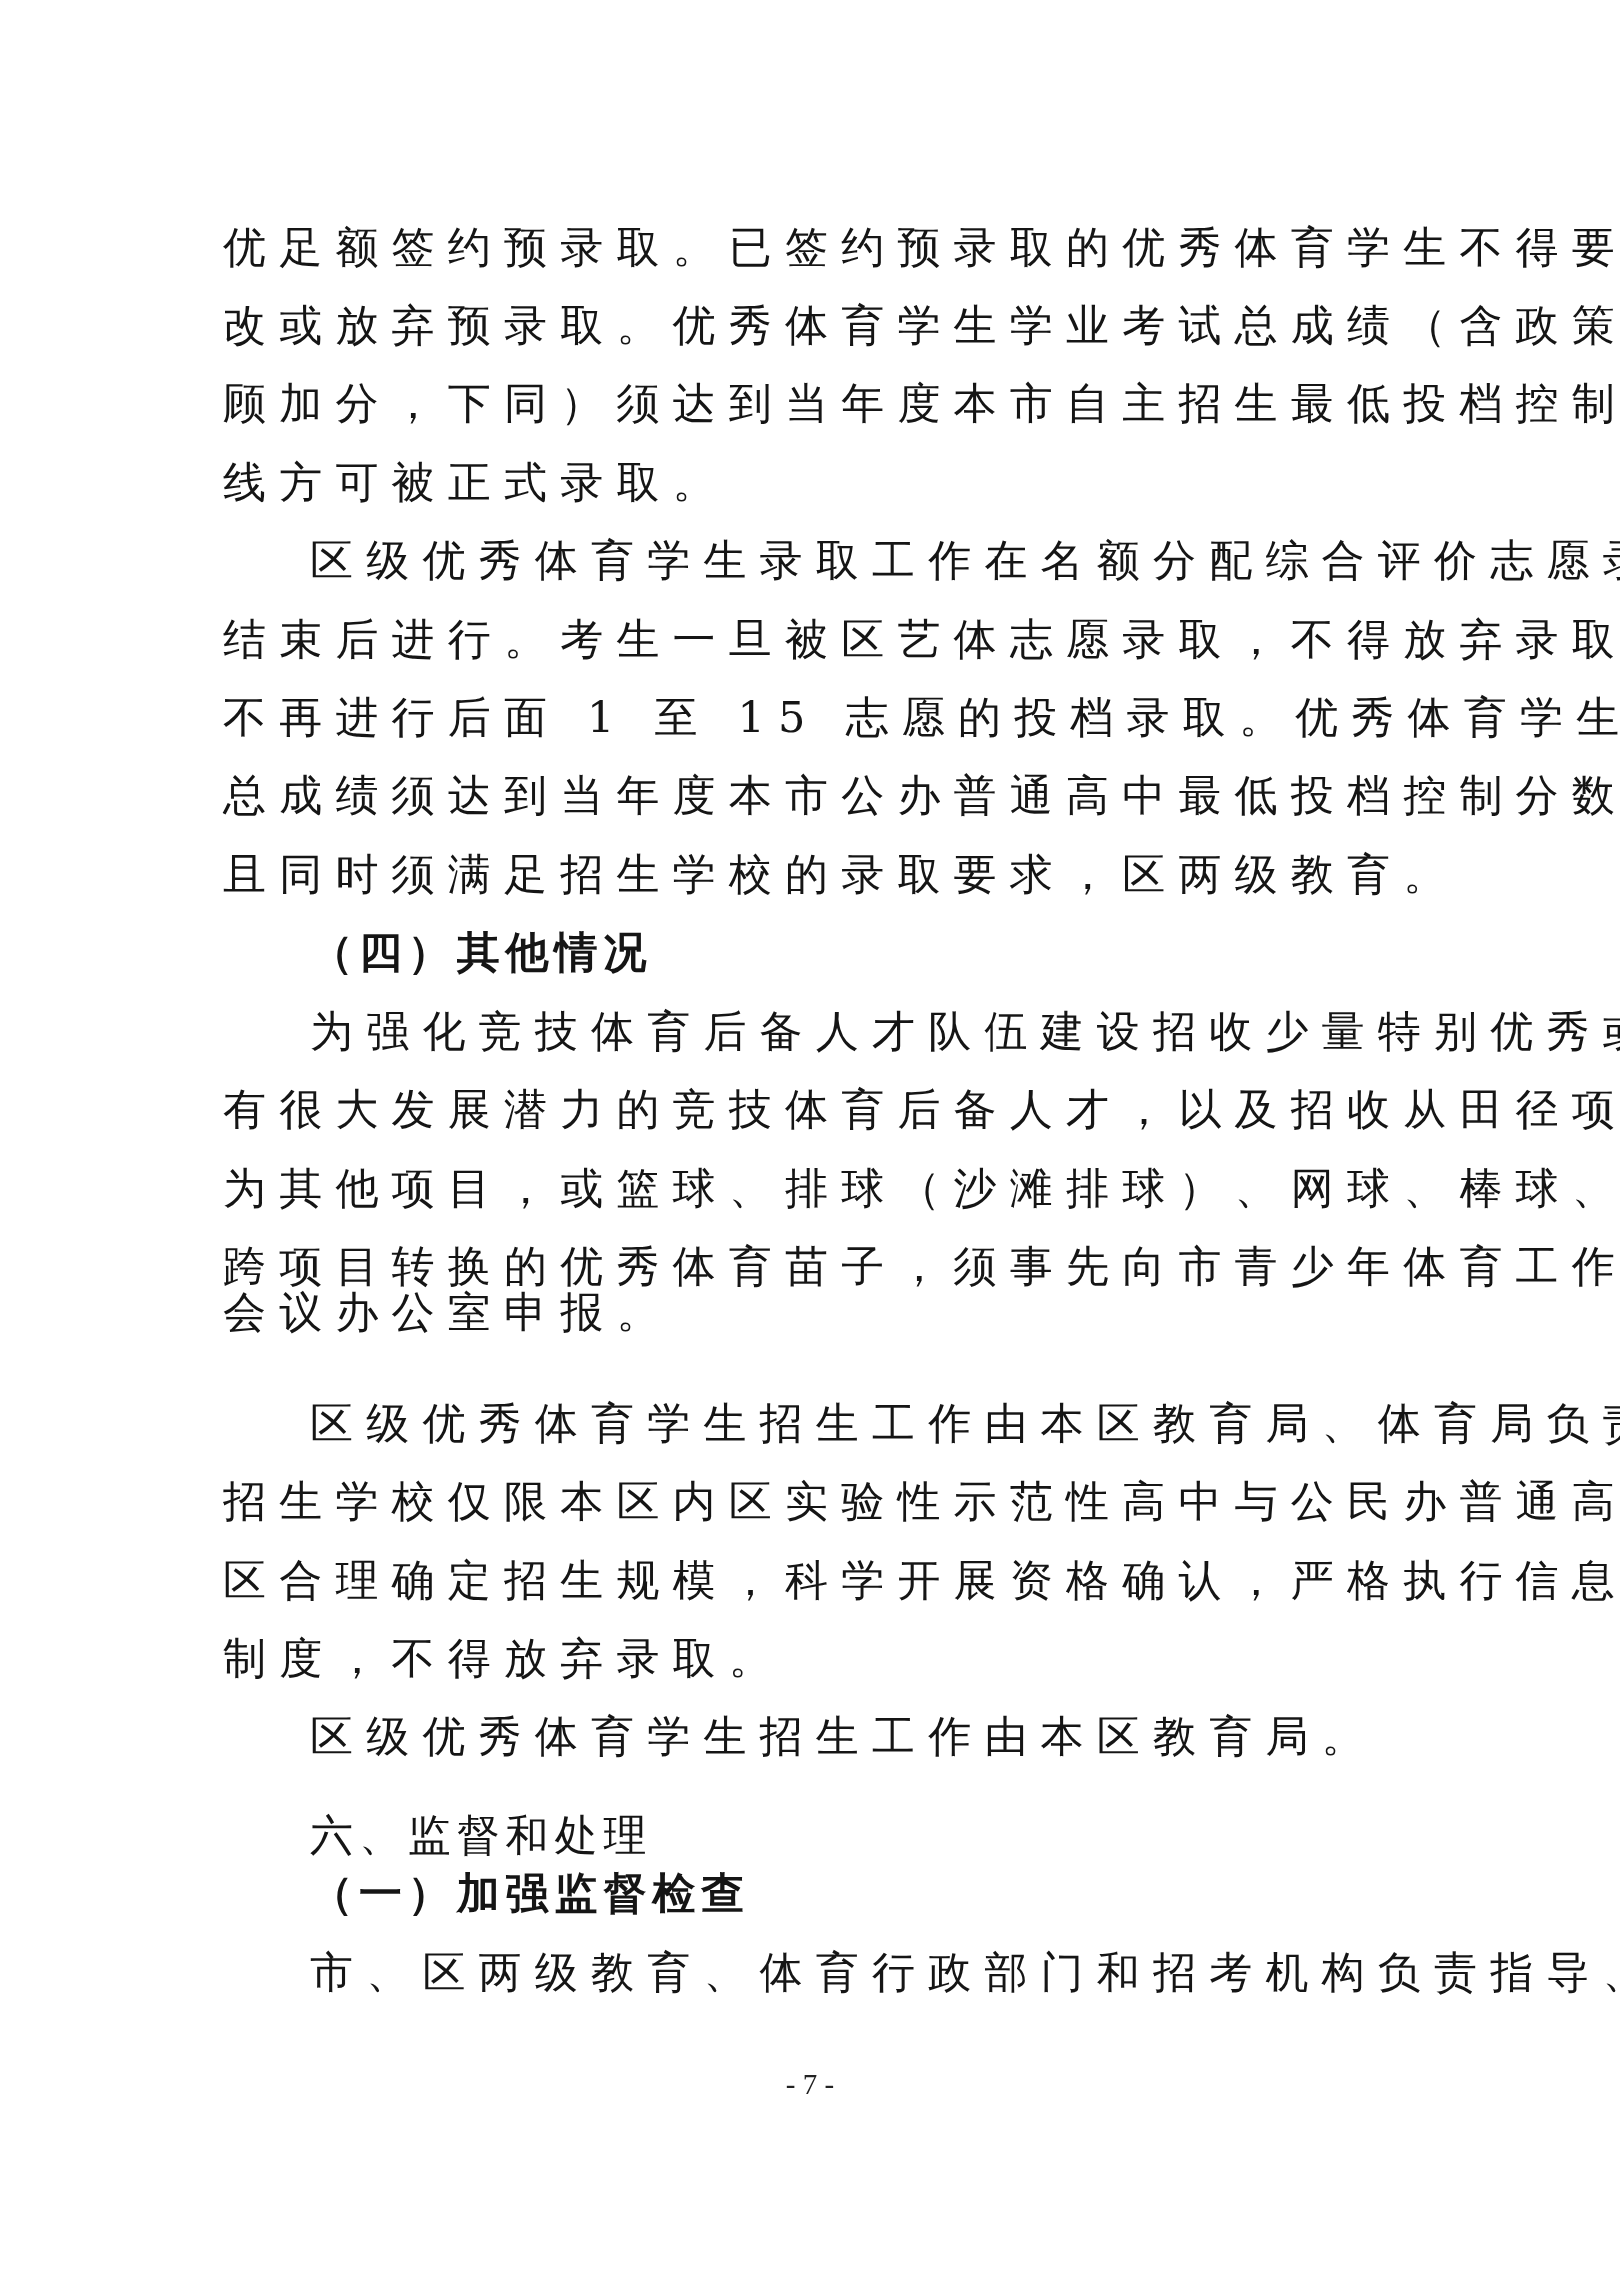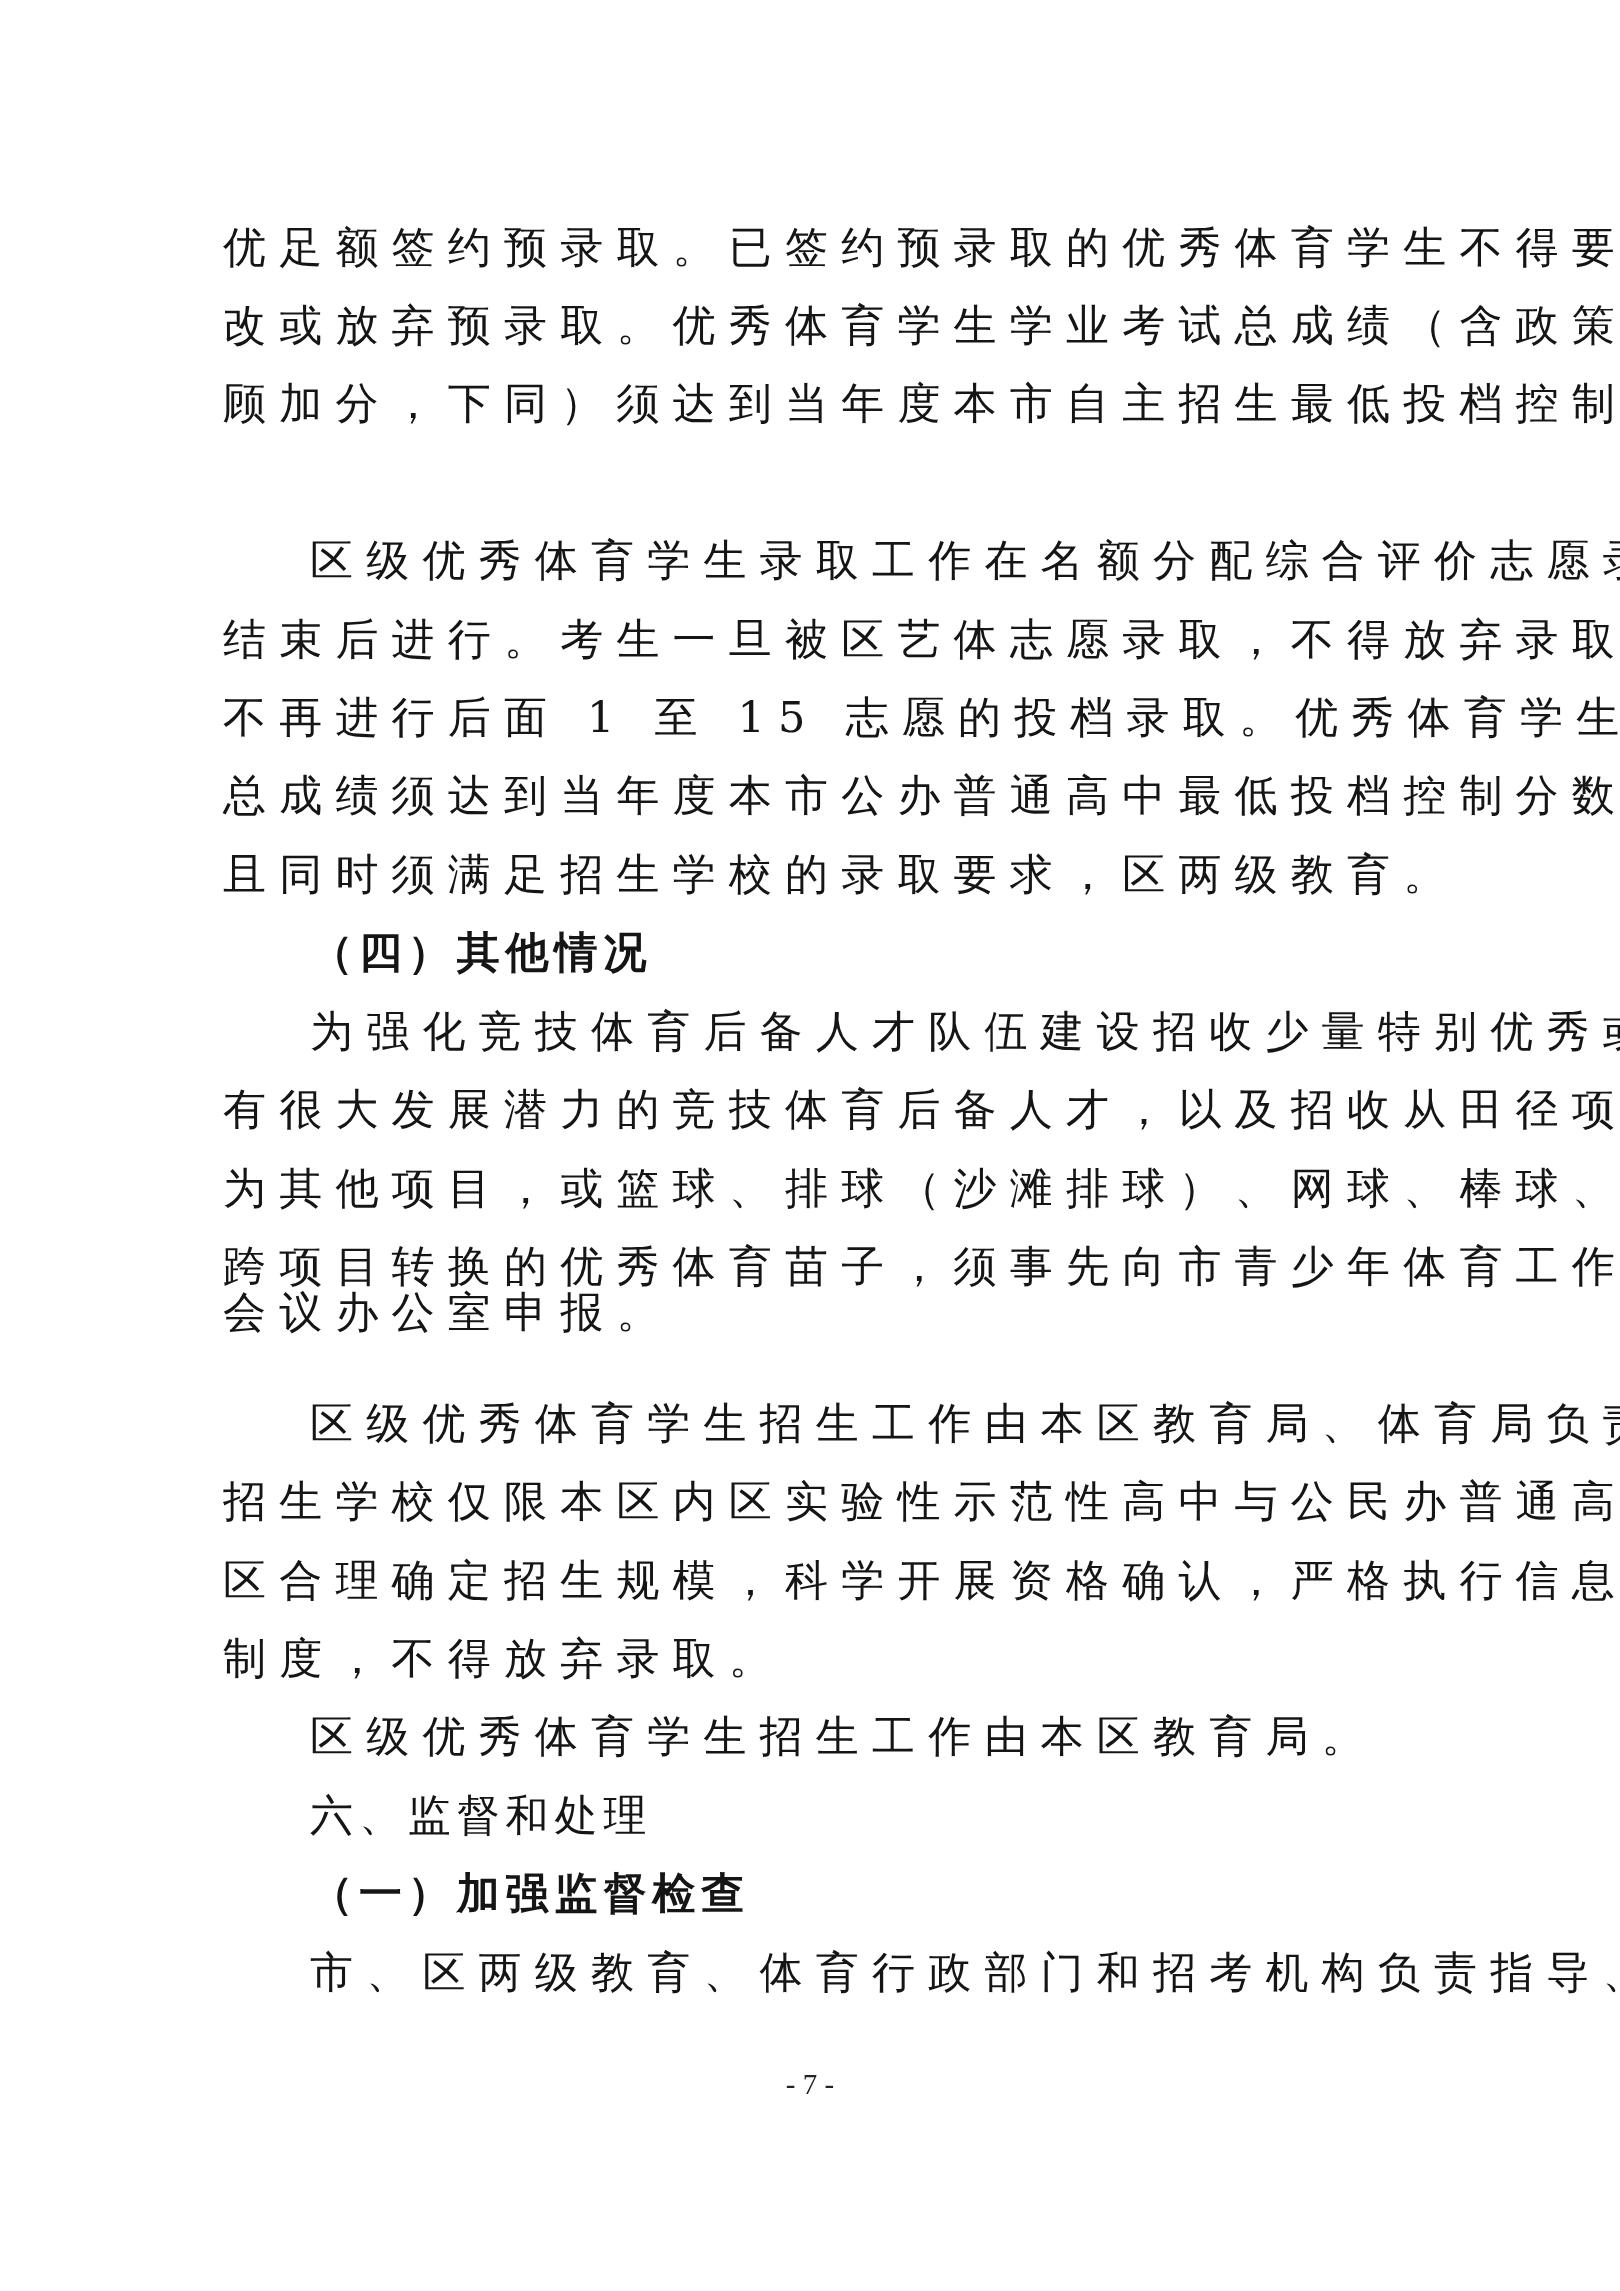--- a/index.html
+++ b/index.html
@@ -6,33 +6,34 @@
   body { width:1620px; height:2292px; position:relative; overflow:hidden; }
   .page { position:absolute; left:0; top:0; width:1620px; height:2292px; background:#fff; }
   .line {
     position:absolute; left:223px; width:1215px;
     font-family: "DejaVu Serif", "Liberation Serif", serif;
     font-size:43px; line-height:57px; color:#151515;
     letter-spacing:13.2px; white-space:nowrap;
   }
   .line.indent { left:310px; }
   .line.bold { font-weight:bold; font-family: Liberation Serif, serif; letter-spacing:5.9px; }
-  .line.heading { font-family: Liberation Serif, serif; letter-spacing:5.9px; }
+  .line.heading { font-family: Liberation Serif, serif; letter-spacing:5.9px;margin-top:20px; }
   .pageno {
     position:absolute; left:0; width:1620px; top:2068px; text-align:center;
     font-family: "Liberation Serif", "DejaVu Serif", serif; font-size:29px; color:#222;
   }
 </style>
 </head>
 <body>
 
 <div class="page">
   <div class="line" style="top:219px">优足额签约预录取。已签约预录取的优秀体育学生不得要求更</div>
   <div class="line" style="top:297px">改或放弃预录取。优秀体育学生学业考试总成绩（含政策性照</div>
   <div class="line" style="top:375px">顾加分，下同）须达到当年度本市自主招生最低投档控制分数</div>
+  <div class="line" style="top:454px">线方可被正式录取。</div>
   <div class="line indent" style="top:532px">区级优秀体育学生录取工作在名额分配综合评价志愿录取</div>
   <div class="line" style="top:611px">结束后进行。考生一旦被区艺体志愿录取，不得放弃录取，且</div>
   <div class="line" style="top:689px">不再进行后面 1 至 15 志愿的投档录取。优秀体育学生学业考试</div>
   <div class="line" style="top:767px">总成绩须达到当年度本市公办普通高中最低投档控制分数线，</div>
   <div class="line" style="top:846px">且同时须满足招生学校的录取要求，区两级教育。</div>
   <div class="line indent bold" style="top:924px">（四）其他情况</div>
   <div class="line indent" style="top:1003px">为强化竞技体育后备人才队伍建设招收少量特别优秀或确</div>
   <div class="line" style="top:1081px">有很大发展潜力的竞技体育后备人才，以及招收从田径项目转</div>
   <div class="line" style="top:1160px">为其他项目，或篮球、排球（沙滩排球）、网球、棒球、垒球等</div>
   <div class="line" style="top:1238px">跨项目转换的优秀体育苗子，须事先向市青少年体育工作联席</div>

